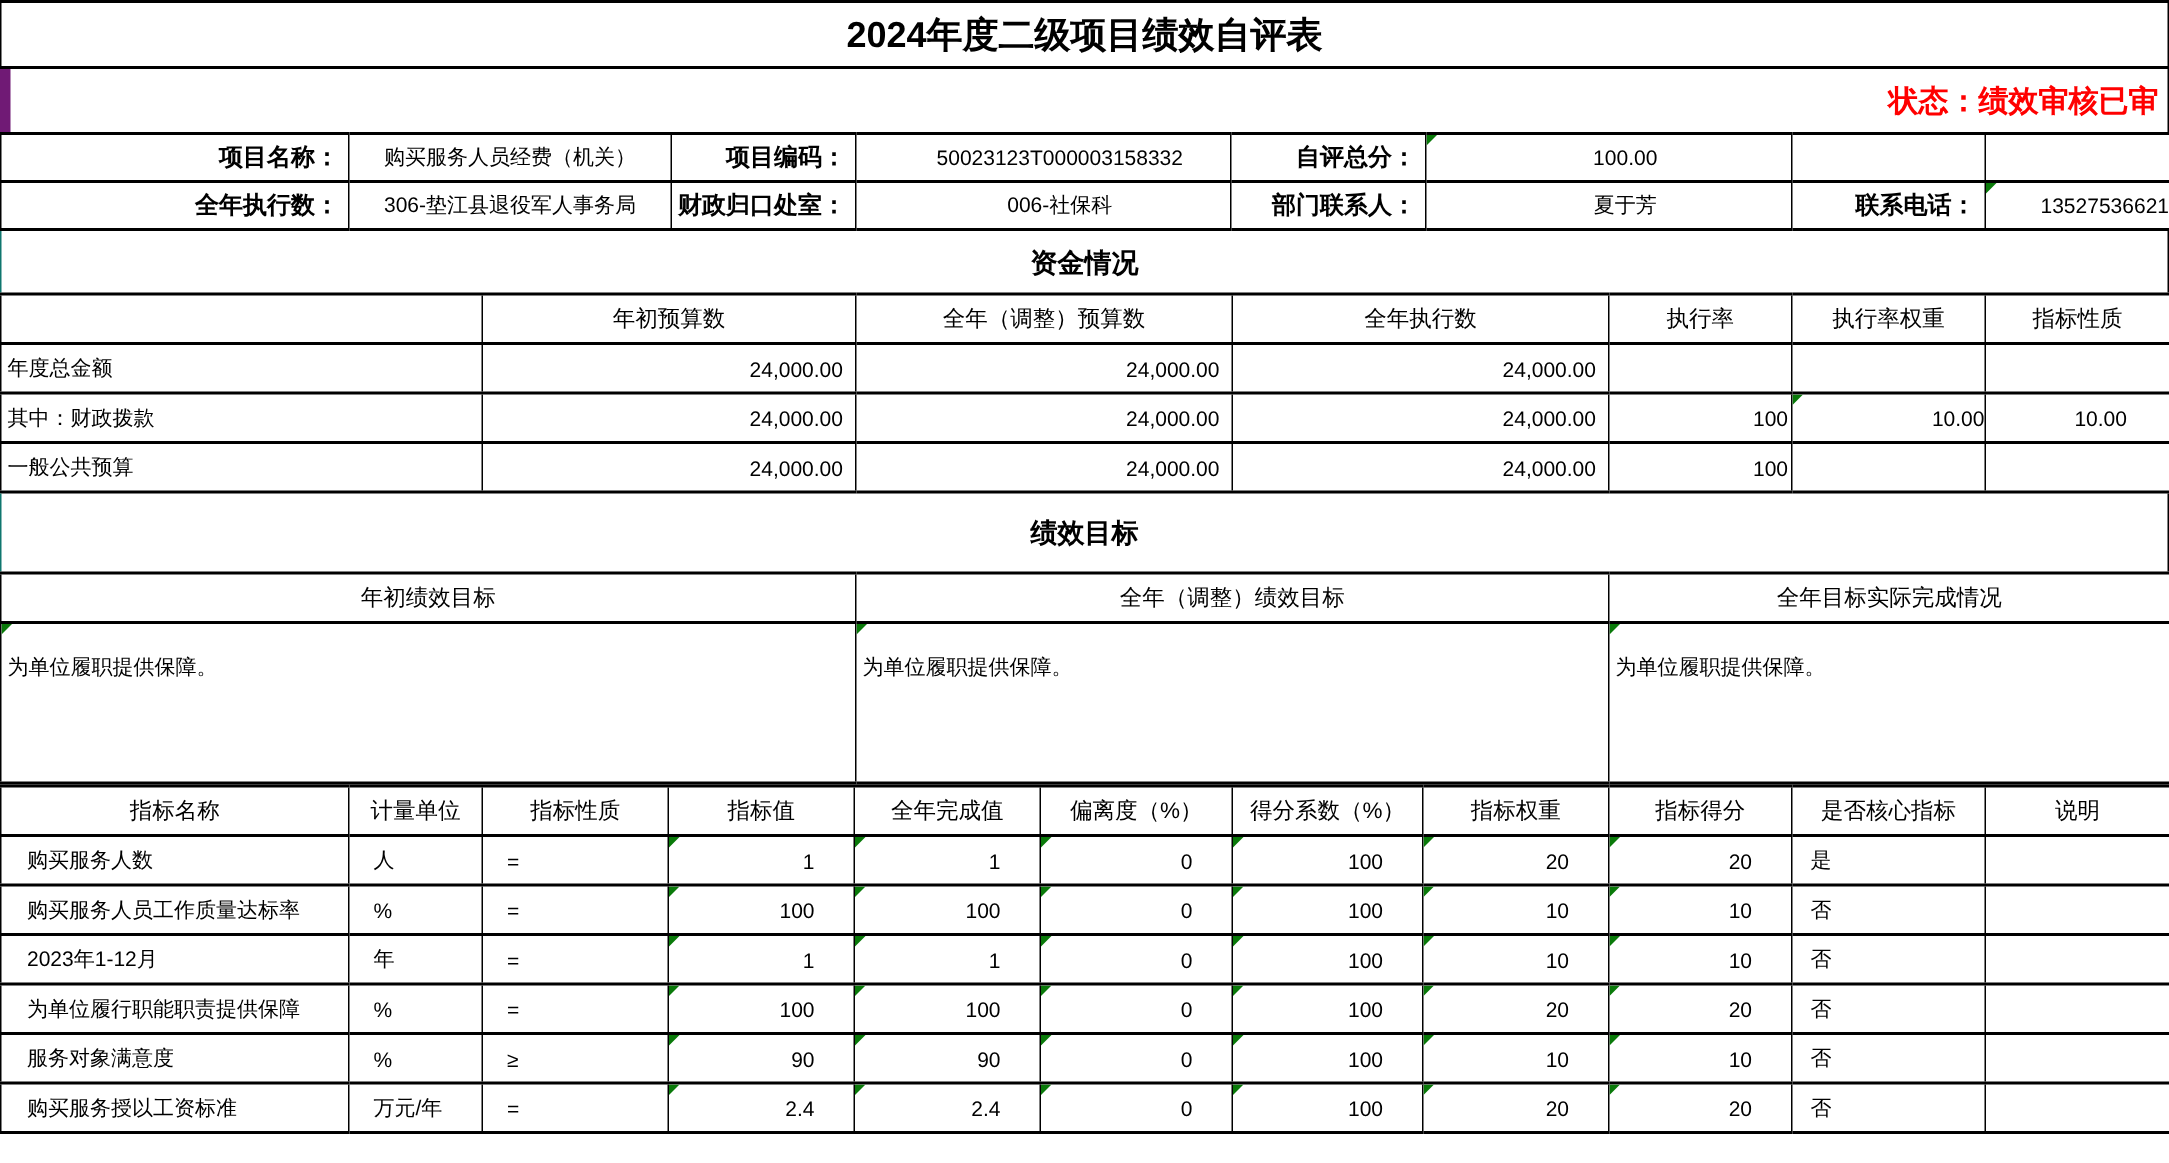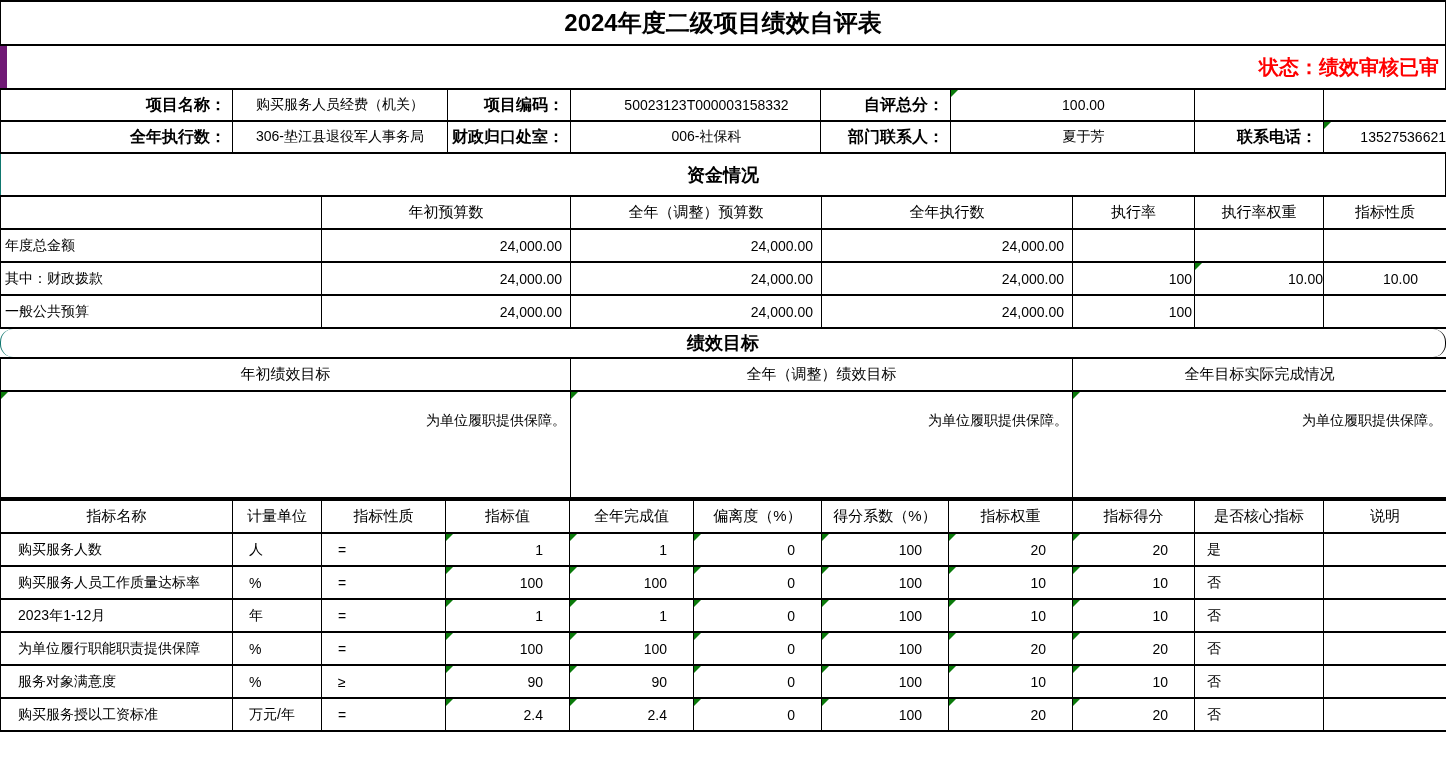--- a/index.html
+++ b/index.html
@@ -43,24 +43,24 @@
   .iunit { text-align:left; padding-left:16px; }
   .inat  { text-align:left; padding-left:16px; }
   .inum  { text-align:right; padding-right:26px; }
   .icore { text-align:left; padding-left:12px; }
   
   .band {
     height:41px; border-left:1px solid #0f766e; border-right:1px solid #000;
     display:flex; align-items:center; justify-content:center;
     color:#000000; font-weight:bold; font-size:18px;
   }
-  .band.b40 { height:28px;border-radius:13px; }
+  .band.b40 { height:52px; }
   .band.b39 { height:39px; }
   
-  .goal-cell { vertical-align:top; text-align:right; padding:20px 4px 0 4px; font-size:14px; }
+  .goal-cell { vertical-align:top; text-align:left; padding:20px 4px 0 4px; font-size:14px; }
   tr.goal-row { height:107px; }
   
   .tri {
     position:absolute; top:0; left:0; width:0; height:0;
     border-top:7px solid #0a7a0a; border-right:7px solid transparent;
   }
 </style>
 </head>
 <body>
 

